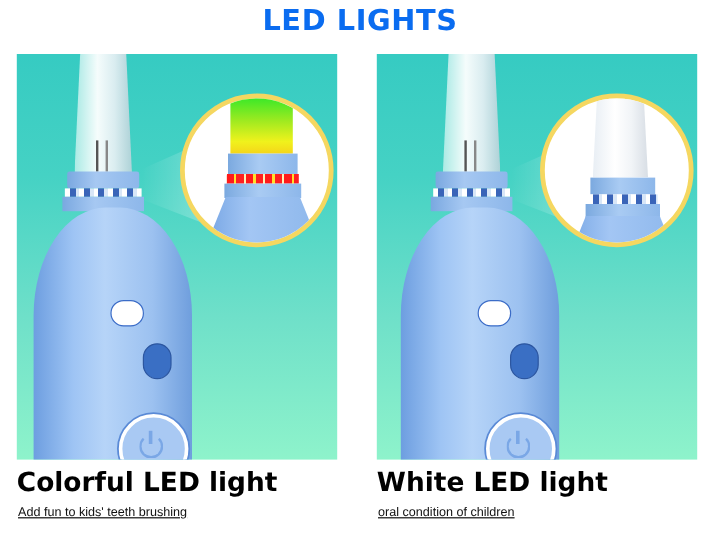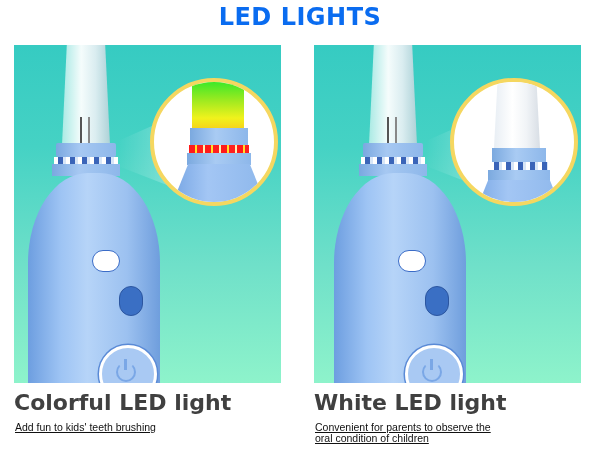--- a/index.html
+++ b/index.html
@@ -98,21 +98,21 @@
       position: absolute; left: 33px; top: 71px; width: 64px; height: 12px;
       background: linear-gradient(to right, #7ba9df, #a9cbf3 45%, #8db7ea);
     }
     .mag-body {
       position: absolute; left: 10px; top: 82px; width: 110px; height: 60px;
       background: linear-gradient(to right, #6d9ee0, #a3c6f4 40%, #8ab5ea);
       clip-path: polygon(22% 0, 78% 0, 100% 100%, 0 100%);
     }
     .caption-title {
       position: absolute; top: 390px; font-family: "DejaVu Sans", sans-serif; font-weight: bold;
-      font-size: 22px; color: #404040;
+      font-size: 22px; color: #000000;
     }
     .caption-sub {
       position: absolute; top: 422px; font-size: 10.5px; line-height: 11px; color: #111;
       font-family: "Liberation Sans", sans-serif;
       text-decoration: underline;
     }
   </style>
 </head>
 <body>
 
@@ -164,15 +164,14 @@
     <div class="mag-collar2" style="top:88px;left:34px;width:62px;"></div>
     <div class="mag-body" style="top:98px;"></div>
   </div>
 </div>
 
 <div class="caption-title" style="left:14px;">Colorful LED light</div>
 <div class="caption-sub" style="left:15px;">Add fun to kids' teeth brushing</div>
 
 <div class="caption-title" style="left:314px;">White LED light</div>
 <div class="caption-sub" style="left:315px;">
-  <div>Convenient for parents to observe the</div>
   <div>oral condition of children</div>
 </div>
 
 </body></html>

